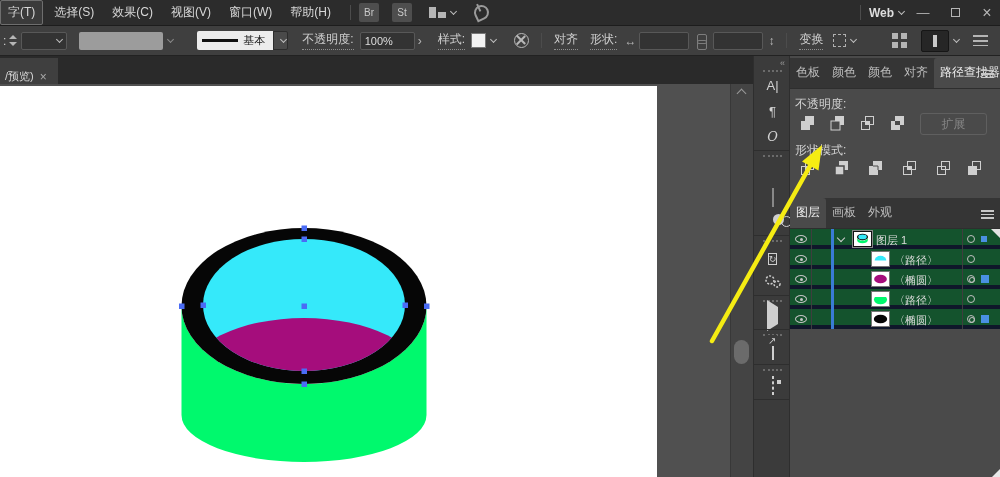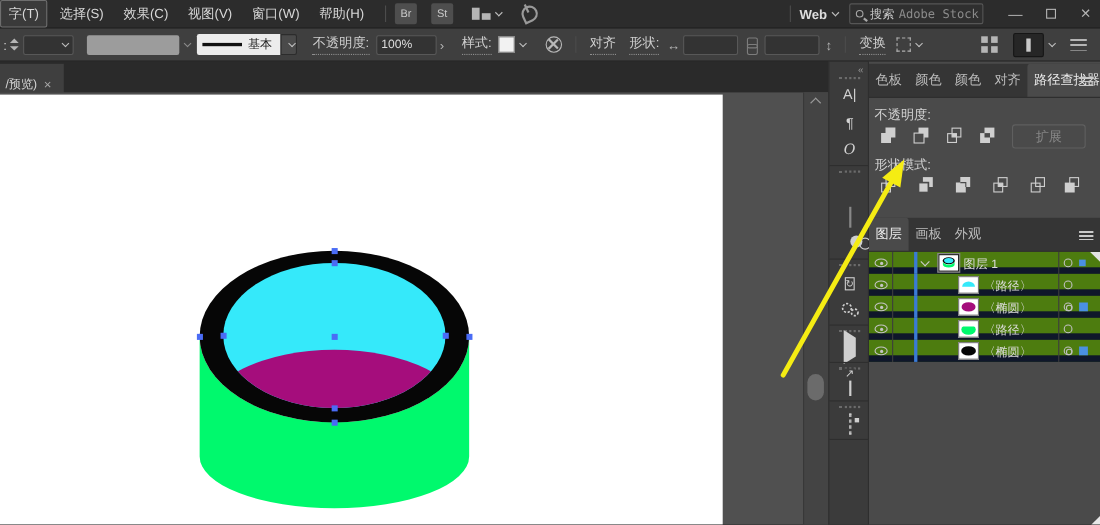--- a/index.html
+++ b/index.html
@@ -44,21 +44,21 @@
   .controlbar { position:absolute; left:0; top:26px; width:1000px; height:30px; background:#3f3f3f;
     border-bottom:1px solid #222; display:flex; align-items:center; color:#cfcfcf; font-size:12px; }
   .dotted { border-bottom:1px dotted #8f8f8f; padding-bottom:1px; white-space:nowrap; }
   .darkfield { background:#333; border:1px solid #585858; border-radius:2px; height:18px;
     color:#ddd; font-size:11px; display:flex; align-items:center; padding:0 4px; }
   .stepper { display:flex; flex-direction:column; justify-content:center; margin-left:3px; }
   .stepper i { width:0; height:0; border-left:4px solid transparent; border-right:4px solid transparent; display:block; }
   .stepper .up { border-bottom:4px solid #b5b5b5; margin-bottom:3px; }
   .stepper .dn { border-top:4px solid #b5b5b5; }
   .brushbox { width:84px; height:18px; background:#9c9c9c; border-radius:2px; margin-left:12px; }
-  .strokebox { width:76px; height:19px; background:#ececec; border-radius:2px 0 0 2px; margin-left:6px;
+  .strokebox { width:76px; height:19px; background:#ececec; border-radius:2px 0 0 2px; margin-left:24px;
     display:flex; align-items:center; padding:0 5px; color:#1a1a1a; font-size:11px; }
   .strokeline { width:36px; height:3px; background:#111; margin-right:5px; }
   .chevbtn { width:15px; height:19px; background:#4a4a4a; border:1px solid #2c2c2c; border-radius:0 2px 2px 0;
     display:flex; align-items:center; justify-content:center; }
   .swatch { width:15px; height:15px; background:#f2f2f2; border:1px solid #777; margin-left:6px; }
   .recolor { width:15px; height:15px; border:1.5px solid #b8b8b8; border-radius:50%; position:relative; margin-left:18px; }
   .recolor::before { content:""; position:absolute; left:5px; top:0; width:1.5px; height:12px; background:#b8b8b8; transform:rotate(45deg); }
   .recolor::after { content:""; position:absolute; left:5px; top:0; width:1.5px; height:12px; background:#b8b8b8; transform:rotate(-45deg); }
   .arrow-glyph { color:#b5b5b5; font-size:12px; }
   .chain8 { width:8px; height:14px; position:relative; margin:0 8px; }
@@ -126,21 +126,21 @@
   .pmenu { position:absolute; right:6px; top:12px; width:13px; height:9px;
     background:repeating-linear-gradient(#c9c9c9 0 1.5px, transparent 1.5px 3.5px); }
   .pcollapse { position:absolute; right:7px; top:1px; color:#9a9a9a; font-size:9px; }
   .plabel { position:absolute; left:5px; color:#d2d2d2; font-size:12px; }
   .pfbtn { position:absolute; width:24px; height:22px; background:none; border:none; padding:0; cursor:pointer; }
   .expandbtn { position:absolute; left:130px; top:55px; width:67px; height:22px; background:none;
     border:1px solid #5f5f5f; border-radius:3px; color:#858585; font-size:12px; }
 
   
   .lrows { position:absolute; left:0; top:31px; width:210px; }
-  .lrow { position:relative; height:20px; border-bottom:6px solid #0f172a; background:#4d7c0f;text-align:right; }
+  .lrow { position:relative; height:20px; border-bottom:4px solid #0f172a; background:#14532d;text-align:right; }
   .eye { position:absolute; left:5px; top:6px; width:12px; height:8px; border:1px solid #c4c4c4;
     border-radius:50%; }
   .eye::after { content:""; position:absolute; left:3.5px; top:1.5px; width:3px; height:3px;
     border-radius:50%; background:#c4c4c4; }
   .lcol1 { position:absolute; left:21px; top:0; height:20px; border-left:1px solid #3e3e3e; }
   .selbar { position:absolute; left:41px; top:0; width:3px; height:20px; background:#3a7bd5; }
   .lchev { position:absolute; left:48px; top:6px; width:6px; height:6px;
     border-right:1.5px solid #ccc; border-bottom:1.5px solid #ccc; transform:rotate(45deg); }
   .lthumb { position:absolute; top:2px; width:19px; height:16px; background:#fff; border:1px solid #777; overflow:hidden; }
   .lthumb.root { left:63px; border:1px solid #111; outline:1px solid #888; }
@@ -179,25 +179,20 @@
     <span class="panes-icon">
         <i></i>
         <i></i>
       </span>
     <span class="chev sm"></span>
     <span class="hand-icon"></span>
     <div class="mb-right">
       <span class="vsep"></span>
       <span class="ws-label">Web</span>
       <span class="chev sm"></span>
-      <div class="searchbox">
-        <span class="mag"></span>
-        <span class="search-lbl">搜索</span>
-        <span class="search-ph">Adobe Stock</span>
-      </div>
       <span class="winbtn">—</span>
       <span class="winbtn">
           <span class="restore-glyph"></span>
         </span>
       <span class="winbtn" style="font-size:16px;">×</span>
     </div>
   </div>
 
   <div class="controlbar">
     <span style="margin-left:3px;">:</span>

